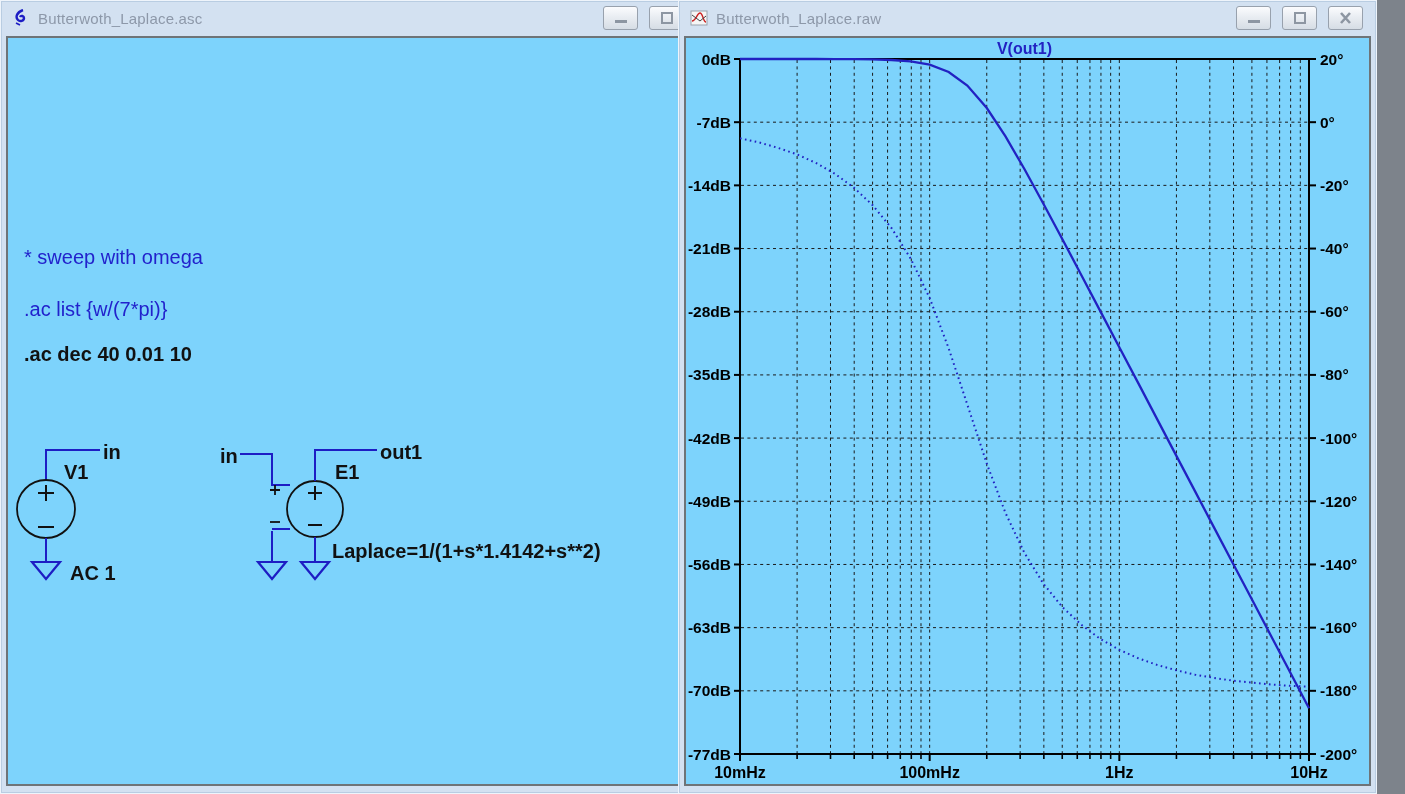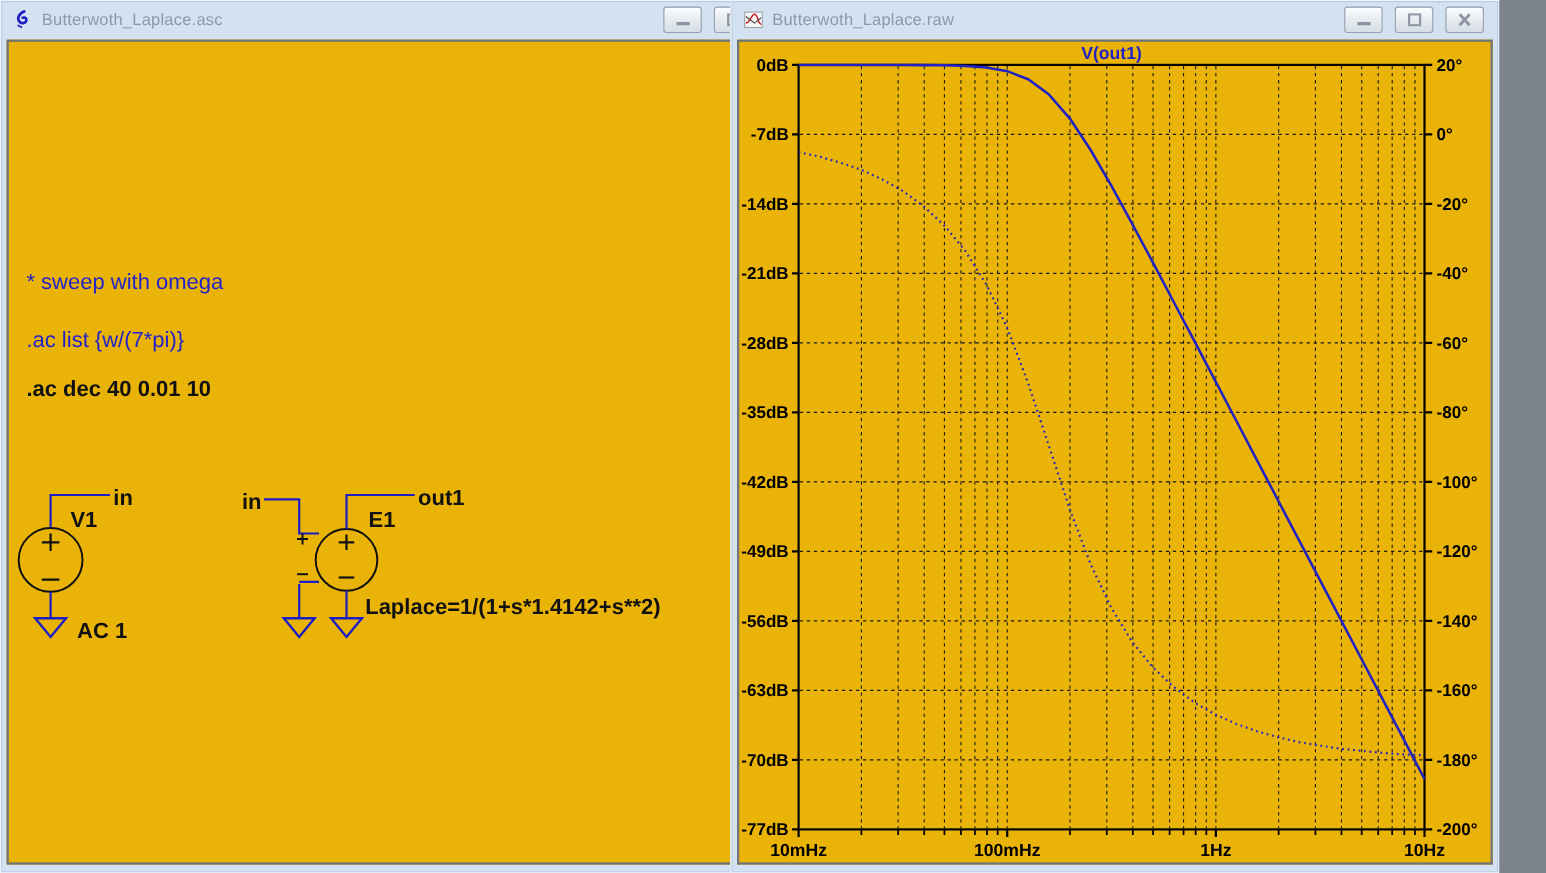--- a/index.html
+++ b/index.html
@@ -4,32 +4,32 @@
 <style>
   html,body{margin:0;padding:0;}
   body{
     width:1405px;height:794px;overflow:hidden;position:relative;
     background:#7d838b;
     font-family:"Liberation Sans","DejaVu Sans",sans-serif;
   }
   .win{position:absolute;top:0;height:794px;background:#d3e1f1;
        box-shadow:inset 0 0 0 1px #eef4fb, inset 0 0 0 2px #b9cde2;}
   #win-schematic{left:0;width:700px;border-right:2px solid #5a5f66;padding-left:44px;}
-  #win-waveform{left:664px;width:699px;}
+  #win-waveform{left:678px;width:699px;}
   .titlebar{position:absolute;left:0;top:0;right:0;height:36px;display:flex;align-items:center;}
   .doc-icon{width:18px;height:18px;margin:0 8px 0 12px;flex:0 0 auto;}
   .title-text{font-size:15px;color:#8d98a9;letter-spacing:.2px;flex:1 1 auto;
               white-space:nowrap;overflow:hidden;}
   .win-btns{display:flex;gap:11px;margin-right:14px;}
   .win-btn{width:33px;height:22px;border:1px solid #98a1ad;border-radius:3px;
            background:linear-gradient(#fbfcfe,#e9edf2 45%,#d6dde5);
            display:flex;align-items:center;justify-content:center;
            color:#8d96a2;font-weight:bold;cursor:default;}
   .client{position:absolute;left:6px;right:6px;top:36px;bottom:8px;
-          background:#eab308;border:2px solid #6e7478;}
+          background:#7dd3fc;border:2px solid #6e7478;}
   
   .directives{position:absolute;left:16px;top:206px;
               font-size:20px;font-weight:normal;line-height:26px;
               color:#2222cc;white-space:pre;}
   .directive-active{position:absolute;left:16px;top:305px;
               font-size:20px;font-weight:bold;color:#111;white-space:pre;}
   .schem-svg{position:absolute;left:0;top:0;}
   .schem-svg text{font-family:"Liberation Sans","DejaVu Sans",sans-serif;
                   font-size:20px;font-weight:bold;fill:#111;}
   

